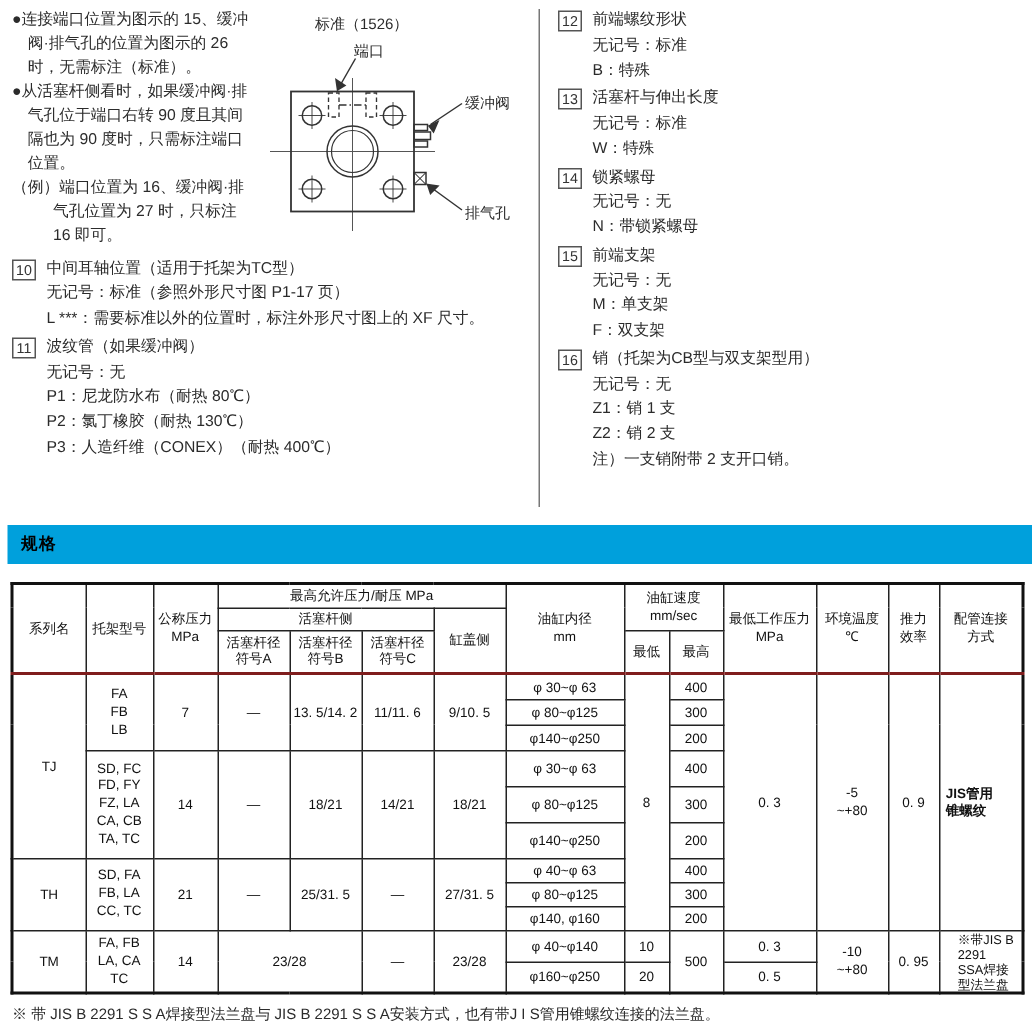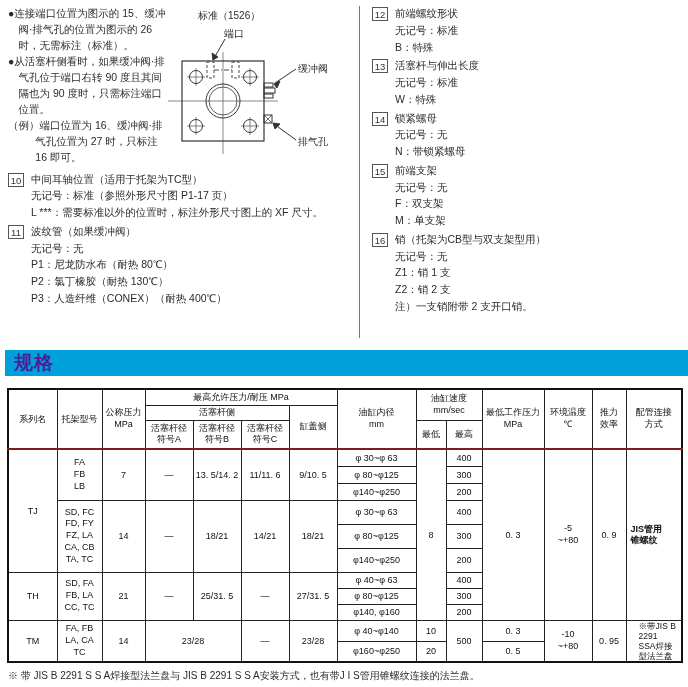--- a/index.html
+++ b/index.html
@@ -16,26 +16,26 @@
   .example { padding-left:2.6em; text-indent:-2.6em; font-size:10.5px; line-height:1.52; }
   .note-item { font-size:10.5px; line-height:1.5; margin-top:3px; }
   .item-head { display:flex; align-items:flex-start; }
   .numbox { flex:0 0 auto; width:16px; height:14px; border:1px solid #555; font-size:9.5px;
     line-height:13px; text-align:center; margin:1px 7px 0 0; color:#333; }
   .item-title { font-size:10.5px; }
   .item-lines { margin-left:23px; }
   .item-lines div { margin-top:1px; }
 
   
-  .diagram { position:absolute; left:160px; top:0; width:178px; height:160px; }
+  .diagram { position:absolute; left:172px; top:0; width:178px; height:160px; }
   svg text { font-family:"Liberation Sans", sans-serif; font-size:10px; fill:#2b2b2b; }
 
   
-  .banner { margin:4px 0 0 5px; width:683px; height:26px; color:#4c1d95;
-    font-size:19px; font-weight:bold; line-height:26px; padding-left:9px; letter-spacing:1px; }
+  .banner { margin:4px 0 0 5px; width:683px; height:26px; color:#000000;
+    font-size:11px; font-weight:bold; line-height:26px; padding-left:9px; letter-spacing:1px; }
 
   
   .tblwrap { margin:12px 0 0 7px; }
   table { border-collapse:collapse; table-layout:fixed; width:674px;
     font-size:9px; color:#111; }
   th,td { border:1px solid #222; text-align:center; vertical-align:middle; padding:0 1px;
     font-weight:normal; overflow:hidden; }
   table { border:2px solid #111; }
   thead tr.hr1 th { height:16px; }
   thead tr.hr2 th { height:15px; }
@@ -181,22 +181,22 @@
           <div>N：带锁紧螺母</div>
         </div>
       </div>
       <div class="note-item">
         <div class="item-head">
           <span class="numbox">15</span>
           <span class="item-title">前端支架</span>
         </div>
         <div class="item-lines">
           <div>无记号：无</div>
+          <div>M：单支架</div>
           <div>F：双支架</div>
-          <div>M：单支架</div>
         </div>
       </div>
       <div class="note-item">
         <div class="item-head">
           <span class="numbox">16</span>
           <span class="item-title">销（托架为CB型与双支架型用）</span>
         </div>
         <div class="item-lines">
           <div>无记号：无</div>
           <div>Z1：销 1 支</div>

